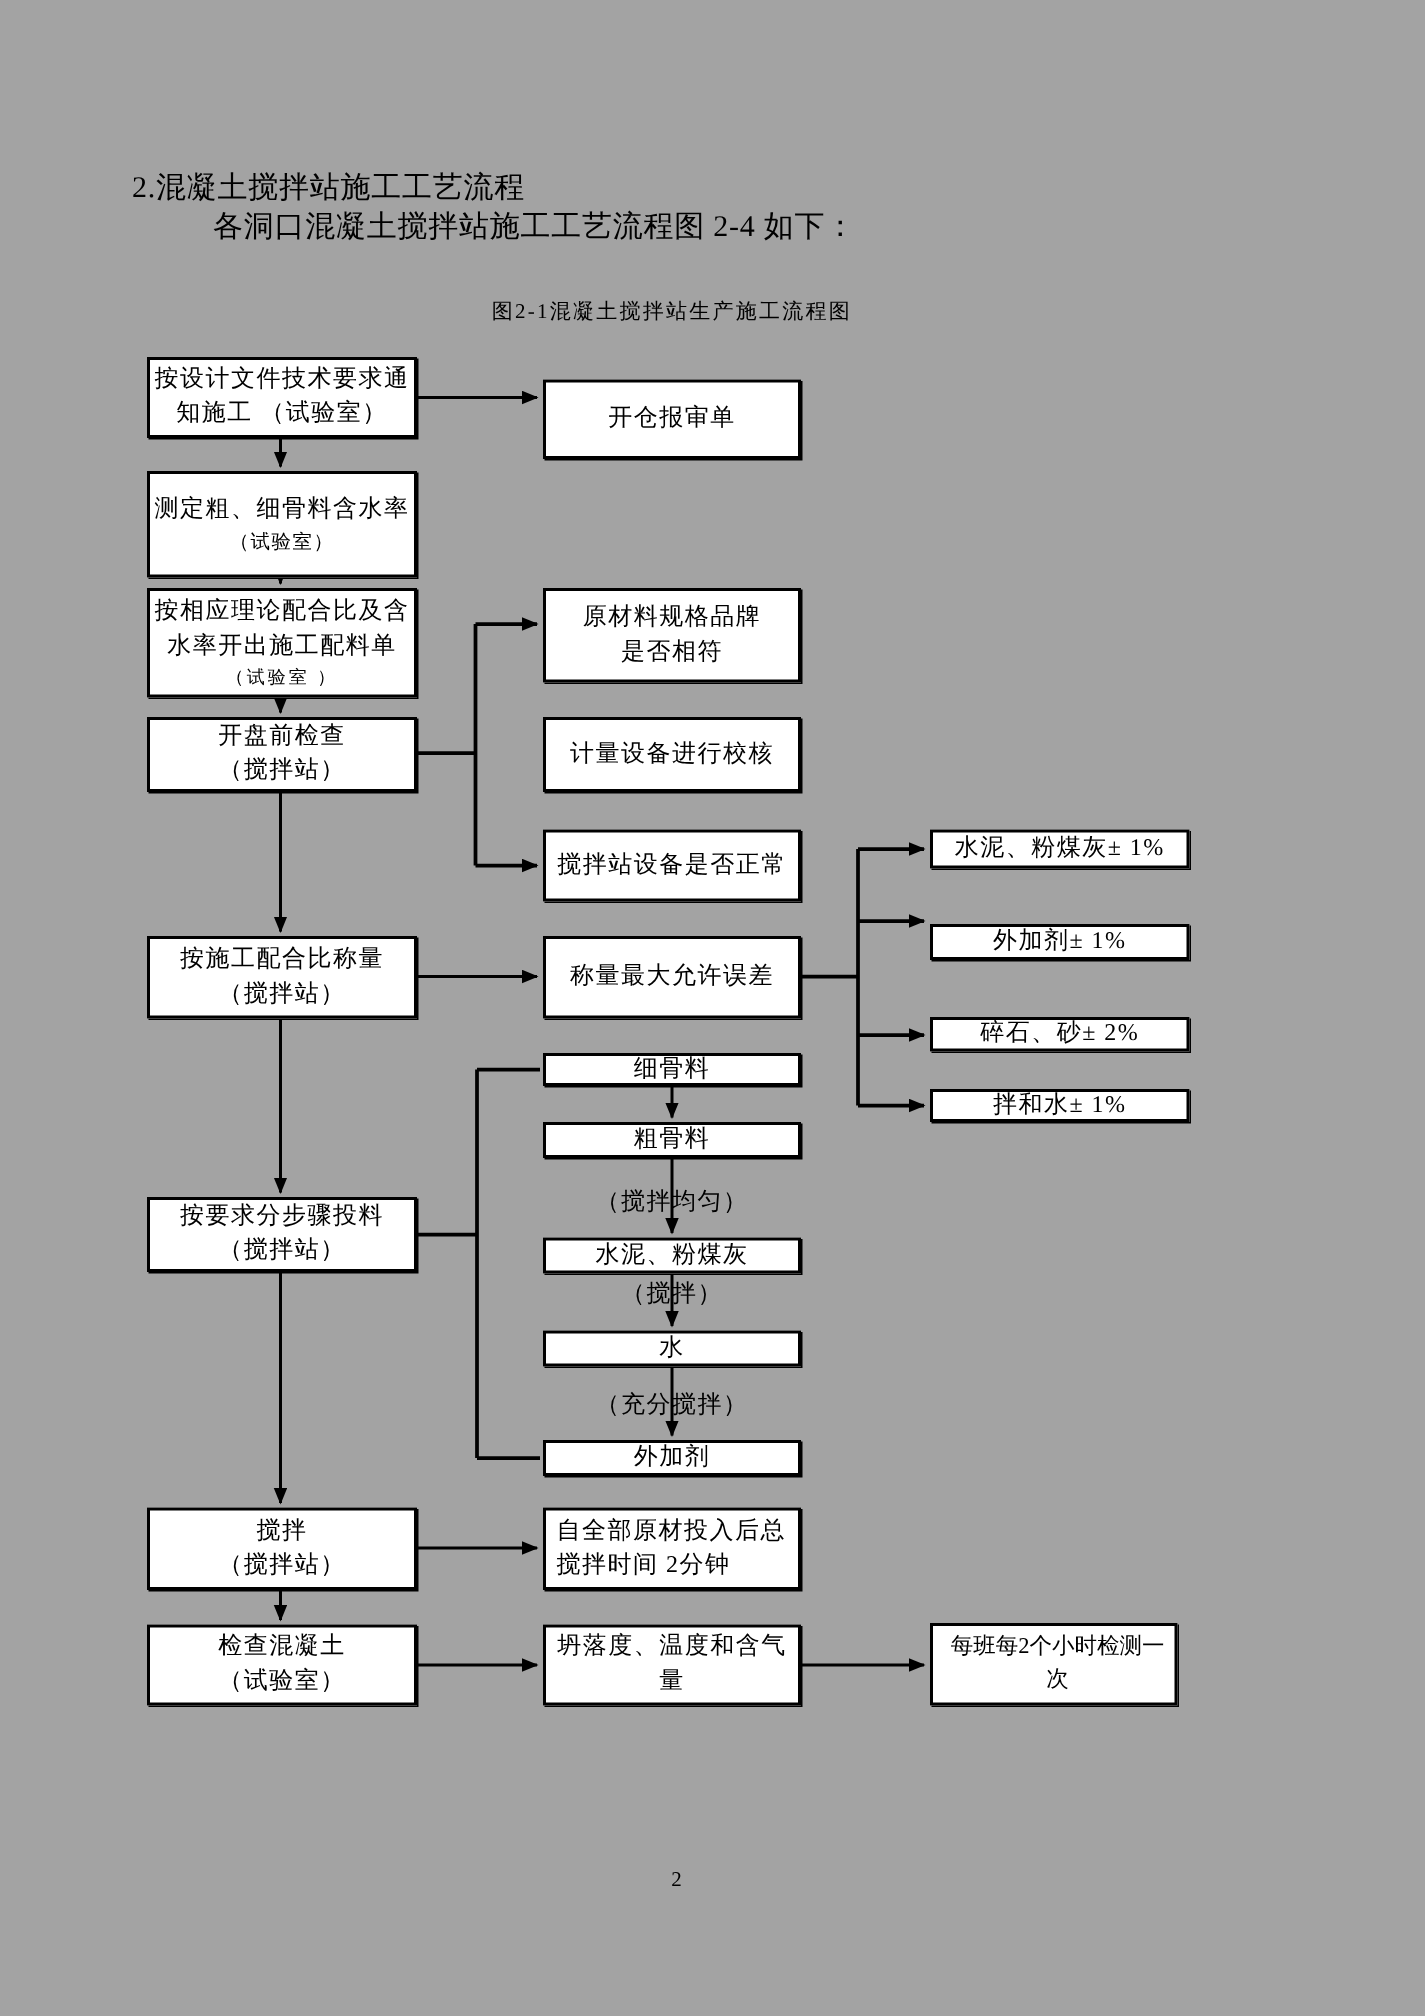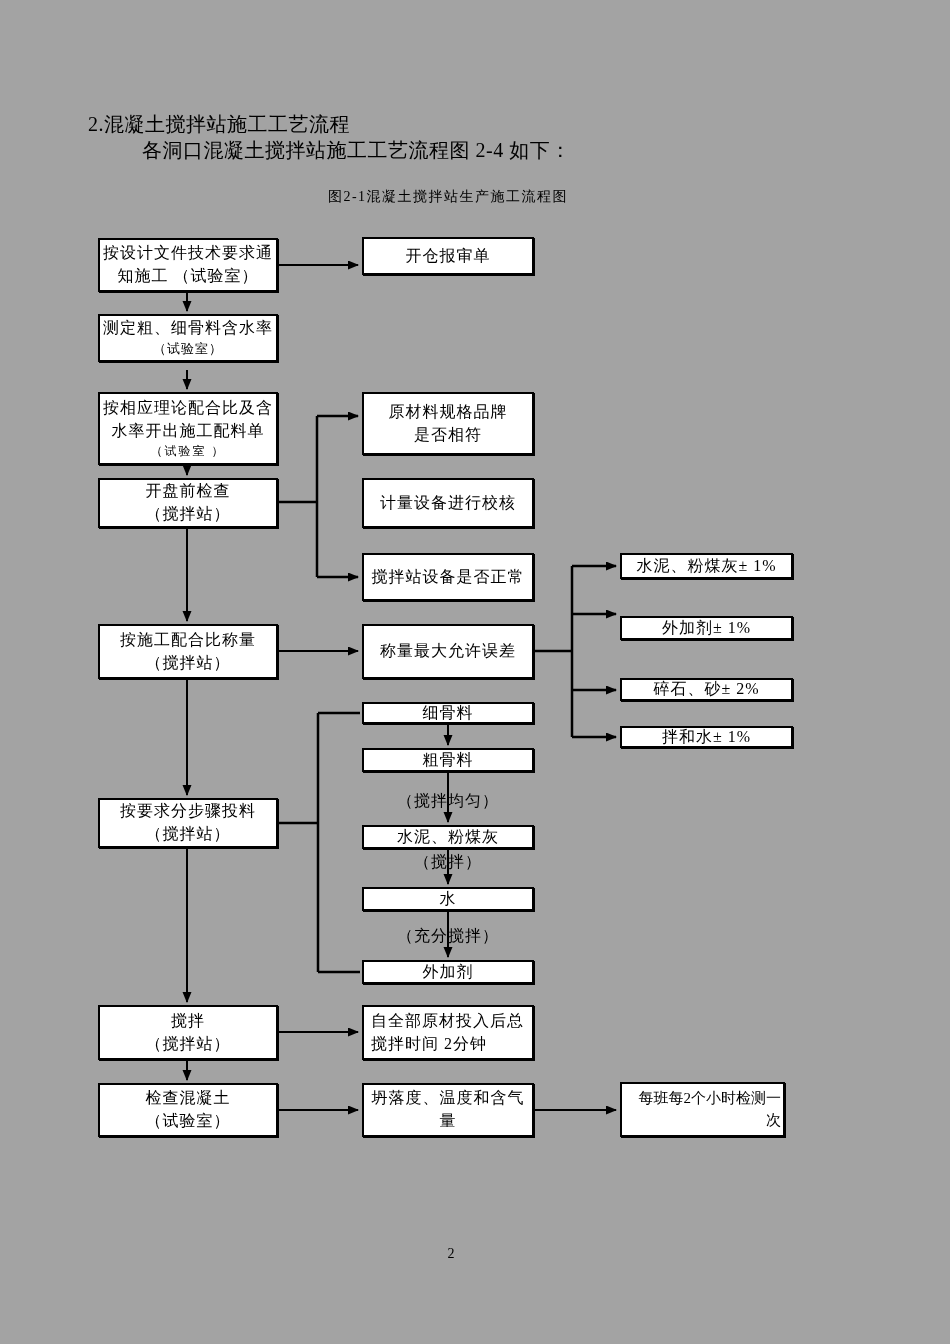--- a/index.html
+++ b/index.html
@@ -1,26 +1,26 @@
 <!DOCTYPE html>
 <html><head>
 <meta charset="utf-8">
 <style>
   html,body{margin:0;padding:0;background:#fff;}
   .page{position:relative;width:950px;height:1344px;background:#a3a3a3;color:#000;
         font-family:Liberation Serif, serif;overflow:hidden;padding-left:36px;}
   .heading{position:absolute;font-size:20px;letter-spacing:.5px;white-space:nowrap;}
-  .caption{position:absolute;font-size:14px;letter-spacing:1.5px;text-align:center;}
+  .caption{position:absolute;font-size:14px;letter-spacing:1.5px;text-align:center;margin-top:11px;}
   .pagenum{position:absolute;font-size:14px;text-align:center;}
   svg.connectors{position:absolute;left:0;top:0;}
   .box{position:absolute;box-sizing:border-box;border:2px solid #000;background:#fff;
        display:flex;flex-direction:column;justify-content:center;align-items:center;
        text-align:center;font-size:16px;line-height:1.42;letter-spacing:1px;
        box-shadow:1px 1px 0 #000;}
-  .box.left{align-items:flex-start;text-align:right;padding-left:7px;padding-right:2px;}
+  .box.left{align-items:flex-start;text-align:center;padding-left:7px;padding-right:2px;}
   .box.tight{font-size:15px;letter-spacing:0;}
   .ln{display:block;}
   .ln.sm{font-size:13px;}
   .ln.xs{font-size:12px;letter-spacing:2px;}
   .flowlabel{position:absolute;left:362px;width:172px;text-align:center;
              font-size:16px;letter-spacing:1px;}
 </style>
 </head>
 <body>
 
@@ -75,21 +75,21 @@
   </svg>
 
   <div class="heading" style="left:88px;top:111px">2.混凝土搅拌站施工工艺流程</div>
   <div class="heading" style="left:142px;top:137px">各洞口混凝土搅拌站施工工艺流程图 2-4 如下：</div>
   <div class="caption" style="left:0;top:188px;width:896px">图2-1混凝土搅拌站生产施工流程图</div>
 
   <div class="box" style="left:98px;top:238px;width:180px;height:54px">
     <span class="ln">按设计文件技术要求通</span>
     <span class="ln">知施工 （试验室）</span>
   </div>
-  <div class="box" style="left:98px;top:314px;width:180px;height:48px">
+  <div class="box" style="left:98px;top:314px;width:180px;height:71px">
     <span class="ln">测定粗、细骨料含水率</span>
     <span class="ln sm">（试验室）</span>
   </div>
   <div class="box" style="left:98px;top:392px;width:180px;height:73px">
     <span class="ln">按相应理论配合比及含</span>
     <span class="ln">水率开出施工配料单</span>
     <span class="ln xs">（试验室 ）</span>
   </div>
   <div class="box" style="left:98px;top:478px;width:180px;height:50px">
     <span class="ln">开盘前检查</span>
@@ -105,21 +105,21 @@
   </div>
   <div class="box" style="left:98px;top:1005px;width:180px;height:55px">
     <span class="ln">搅拌</span>
     <span class="ln">（搅拌站）</span>
   </div>
   <div class="box" style="left:98px;top:1083px;width:180px;height:54px">
     <span class="ln">检查混凝土</span>
     <span class="ln">（试验室）</span>
   </div>
 
-  <div class="box" style="left:362px;top:237px;width:172px;height:38px">
+  <div class="box" style="left:362px;top:253px;width:172px;height:53px">
     <span class="ln">开仓报审单</span>
   </div>
   <div class="box" style="left:362px;top:392px;width:172px;height:63px">
     <span class="ln">原材料规格品牌</span>
     <span class="ln">是否相符</span>
   </div>
   <div class="box" style="left:362px;top:478px;width:172px;height:50px">
     <span class="ln">计量设备进行校核</span>
   </div>
   <div class="box" style="left:362px;top:553px;width:172px;height:48px">

